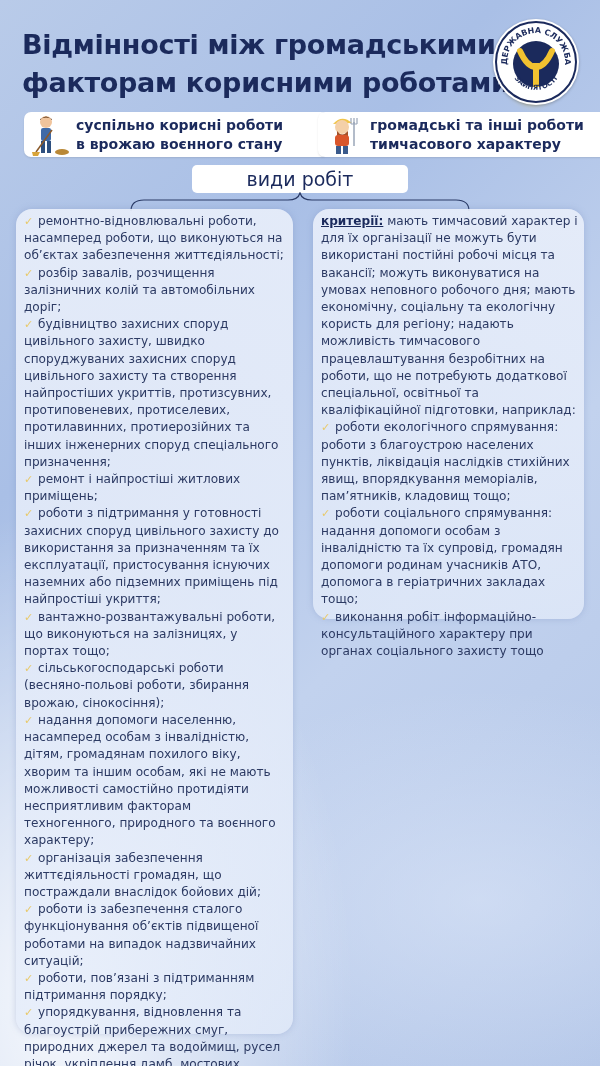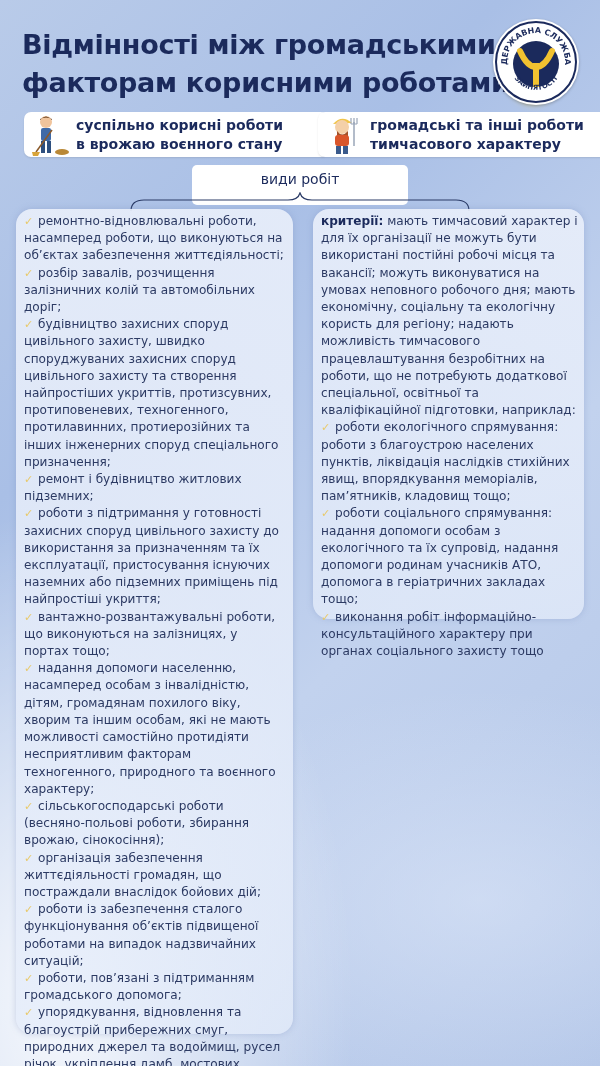--- a/index.html
+++ b/index.html
@@ -34,41 +34,41 @@
     position: absolute; top: 112px; height: 45px; background: #fff;
     border-radius: 7px; box-shadow: 0 1px 2px rgba(0,0,0,0.1);
     display: flex; align-items: center;
   }
   .cat-box .txt {
     font-family: "DejaVu Sans", sans-serif; font-weight: bold; font-size: 14px;
     line-height: 19px; color: #1b2a5c; white-space: nowrap;
   }
   .cat-box .txt span { display: block; }
   .types-box {
-    position: absolute; left: 192px; top: 165px; width: 216px; height: 40px;
+    position: absolute; left: 192px; top: 165px; width: 216px; height: 28px;
     background: #fff; border-radius: 5px; text-align: center;
-    font-family: "DejaVu Sans", sans-serif; font-size: 14px; line-height: 28px; color: #1b2a5c;
+    font-family: "DejaVu Sans", sans-serif; font-size: 19px; line-height: 28px; color: #1b2a5c;
   }
   .brace { position: absolute; left: 130px; top: 192px; }
   .panel {
     position: absolute; border-radius: 16px;
     background: linear-gradient(180deg, rgba(232,238,250,0.92) 0%, rgba(228,236,250,0.75) 100%);
     box-shadow: 0 0 6px rgba(120,140,190,0.35);
     font-family: "DejaVu Sans", sans-serif;
     font-size: 12.1px; line-height: 17.2px; color: #2c3a63;
     box-sizing: border-box;
   }
   .panel-left { left: 16px; top: 209px; width: 277px; height: 825px; padding: 4px 8px 0 8px; }
   .panel-right { left: 313px; top: 209px; width: 271px; height: 410px; padding: 4px 6px 0 8px; }
   .item { margin: 0; }
   .check {
     display: inline-block; color: #e8c96a; font-size: 11px; width: 14px;
     font-weight: bold; text-align: left;
   }
-  .criteria-label { color: #1b2a5c; font-weight: bold; }
+  .criteria-label { color: #1b2a5c; font-weight: bold; text-decoration: underline; }
 </style>
 </head>
 <body>
 
 <div class="title">
   <span class="line">Відмінності між громадськими та</span>
   <span class="line"><span>факторам корисними роботами</span><span class="num-badge">3</span></span>
 </div>
 
 <div class="logo">
@@ -122,31 +122,31 @@
 
 <div class="types-box">види робіт</div>
 
 <svg class="brace" width="340" height="20" viewBox="0 0 340 20">
   <path d="M1 19 Q1 8 14 8 L158 8 Q168 8 170 1 Q172 8 182 8 L326 8 Q339 8 339 19" stroke="#2a3a66" stroke-width="1.2" fill="none"></path>
 </svg>
 
 <div class="panel panel-left">
   <p class="item"><span class="check">✓</span><span>ремонтно-відновлювальні роботи, насамперед роботи, що виконуються на об’єктах забезпечення життєдіяльності;</span></p>
   <p class="item"><span class="check">✓</span><span>розбір завалів, розчищення залізничних колій та автомобільних доріг;</span></p>
-  <p class="item"><span class="check">✓</span><span>будівництво захисних споруд цивільного захисту, швидко споруджуваних захисних споруд цивільного захисту та створення найпростіших укриттів, протизсувних, протиповеневих, техногенного, протилавинних, протиерозійних та інших інженерних споруд спеціального призначення;</span></p>
-  <p class="item"><span class="check">✓</span><span>ремонт і будівництво житлових підземних;</span></p>
+  <p class="item"><span class="check">✓</span><span>будівництво захисних споруд цивільного захисту, швидко споруджуваних захисних споруд цивільного захисту та створення найпростіших укриттів, протизсувних, протиповеневих, протиселевих, протилавинних, протиерозійних та інших інженерних споруд спеціального призначення;</span></p>
+  <p class="item"><span class="check">✓</span><span>ремонт і найпростіші житлових приміщень;</span></p>
   <p class="item"><span class="check">✓</span><span>роботи з підтримання у готовності захисних споруд цивільного захисту до використання за призначенням та їх експлуатації, пристосування існуючих наземних або підземних приміщень під найпростіші укриття;</span></p>
   <p class="item"><span class="check">✓</span><span>вантажно-розвантажувальні роботи, що виконуються на залізницях, у портах тощо;</span></p>
+  <p class="item"><span class="check">✓</span><span>сільськогосподарські роботи (весняно-польові роботи, збирання врожаю, сінокосіння);</span></p>
   <p class="item"><span class="check">✓</span><span>надання допомоги населенню, насамперед особам з інвалідністю, дітям, громадянам похилого віку, хворим та іншим особам, які не мають можливості самостійно протидіяти несприятливим факторам техногенного, природного та воєнного характеру;</span></p>
-  <p class="item"><span class="check">✓</span><span>сільськогосподарські роботи (весняно-польові роботи, збирання врожаю, сінокосіння);</span></p>
   <p class="item"><span class="check">✓</span><span>організація забезпечення життєдіяльності громадян, що постраждали внаслідок бойових дій;</span></p>
   <p class="item"><span class="check">✓</span><span>роботи із забезпечення сталого функціонування об’єктів підвищеної роботами на випадок надзвичайних ситуацій;</span></p>
-  <p class="item"><span class="check">✓</span><span>роботи, пов’язані з підтриманням громадського допомога;</span></p>
+  <p class="item"><span class="check">✓</span><span>роботи, пов’язані з підтриманням підтримання порядку;</span></p>
   <p class="item"><span class="check">✓</span><span>упорядкування, відновлення та благоустрій прибережних смуг, природних джерел та водоймищ, русел річок, укріплення дамб, мостових споруд;</span></p>
 
 </div>
 
 <div class="panel panel-right">
   <p class="item"><span class="criteria-label">критерії:</span><span> мають тимчасовий характер і для їх організації не можуть бути використані постійні робочі місця та вакансії; можуть виконуватися на умовах неповного робочого дня; мають економічну, соціальну та екологічну користь для регіону; надають можливість тимчасового працевлаштування безробітних на роботи, що не потребують додаткової спеціальної, освітньої та кваліфікаційної підготовки, наприклад:</span></p>
   <p class="item"><span class="check">✓</span><span>роботи екологічного спрямування: роботи з благоустрою населених пунктів, ліквідація наслідків стихійних явищ, впорядкування меморіалів, пам’ятників, кладовищ тощо;</span></p>
-  <p class="item"><span class="check">✓</span><span>роботи соціального спрямування: надання допомоги особам з екологічного та їх супровід, надання допомоги родинам учасників АТО, допомога в геріатричних закладах тощо;</span></p>
+  <p class="item"><span class="check">✓</span><span>роботи соціального спрямування: надання допомоги особам з інвалідністю та їх супровід, громадян допомоги родинам учасників АТО, допомога в геріатричних закладах тощо;</span></p>
   <p class="item"><span class="check">✓</span><span>виконання робіт інформаційно-консультаційного характеру при органах соціального захисту тощо</span></p>
 </div>
 
 </body></html>

